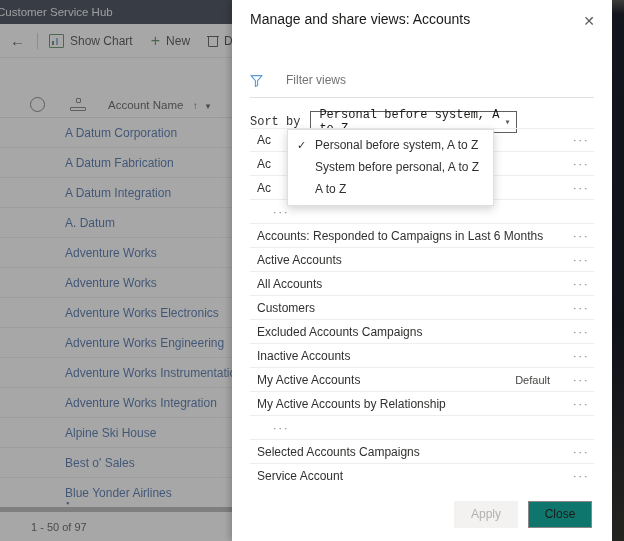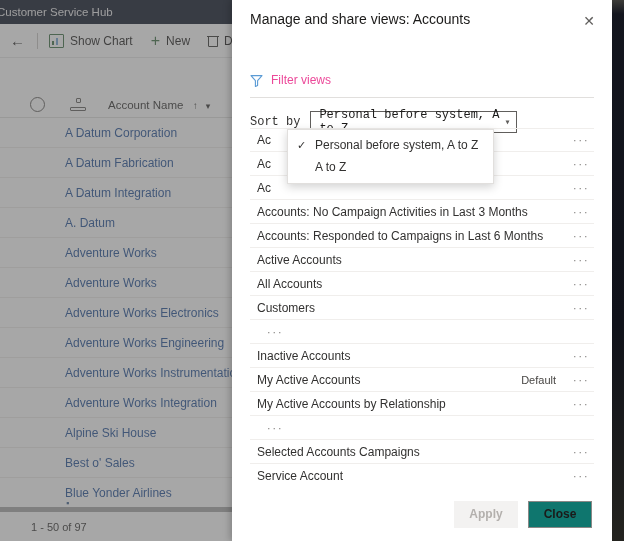--- a/index.html
+++ b/index.html
@@ -231,22 +231,22 @@
     color: #484644;
   }
   .panel-desc a {
     color: #0f6cbd;
     text-decoration: underline;
   }
 
   .filter-row {
     position: absolute;
     left: 18px; top: 73px;
-    display: flex; align-items: center; gap: 8px;
-    font-size: 12px; color: #ec4899;
+    display: flex; align-items: center; gap: 23px;
+    font-size: 12px; color: #737373;
   }
   .icon-funnel {
     width: 13px; height: 13px; position: relative; display:inline-block;
   }
   .icon-funnel svg { display:block; }
 
   .divider {
     position: absolute;
     left: 18px; top: 97px;
     width: 344px; height: 1px;
@@ -316,21 +316,21 @@
   .view-row:first-child { border-top: 1px solid #f0eeec; }
   .vr-name {
     flex: 1;
     padding-left: 7px;
     white-space: nowrap;
     overflow: hidden;
   }
   .vr-default {
     font-size: 11px;
     color: #484644;
-    margin-right: 12px;
+    margin-right: 18px;
     white-space: nowrap;
   }
   .vr-more {
     width: 26px;
     text-align: center;
     color: #8a8886;
     font-size: 12px;
     letter-spacing: 1.5px;
     line-height: 1;
   }
@@ -349,21 +349,20 @@
   }
   .btn {
     min-width: 64px;
     height: 27px;
     font-size: 12px;
     display: inline-flex;
     align-items: center;
     justify-content: center;
     box-sizing: border-box;
     padding: 0 14px;
-    font-weight: bold;
   }
   .btn-apply {
     background: #f3f2f1;
     color: #b3b0ad;
     border: 1px solid #f3f2f1;
   }
   .btn-close {
     background: #0f766e;
     color: #1b1a19;
     border: 1px solid #8a8886;
@@ -507,21 +506,20 @@
         <span class="vr-name">Ac</span>
         <span class="vr-default"></span>
         <span class="vr-more">···</span>
       </div>
       <div class="view-row">
         <span class="vr-name">Ac</span>
         <span class="vr-default"></span>
         <span class="vr-more">···</span>
       </div>
       <div class="view-row">
-        <span class="vr-name">Accounts: No Campaign Activities in Last 3 Months</span>
         <span class="vr-default"></span>
         <span class="vr-more">···</span>
       </div>
       <div class="view-row">
         <span class="vr-name">Accounts: Responded to Campaigns in Last 6 Months</span>
         <span class="vr-default"></span>
         <span class="vr-more">···</span>
       </div>
       <div class="view-row">
         <span class="vr-name">Active Accounts</span>
@@ -532,20 +530,21 @@
         <span class="vr-name">All Accounts</span>
         <span class="vr-default"></span>
         <span class="vr-more">···</span>
       </div>
       <div class="view-row">
         <span class="vr-name">Customers</span>
         <span class="vr-default"></span>
         <span class="vr-more">···</span>
       </div>
       <div class="view-row">
+        <span class="vr-name">Excluded Accounts Campaigns</span>
         <span class="vr-default"></span>
         <span class="vr-more">···</span>
       </div>
       <div class="view-row">
         <span class="vr-name">Inactive Accounts</span>
         <span class="vr-default"></span>
         <span class="vr-more">···</span>
       </div>
       <div class="view-row">
         <span class="vr-name">My Active Accounts</span>
@@ -578,20 +577,24 @@
       </div>
     </div>
 
     <div class="dropdown">
       <div class="dd-item">
         <span class="dd-check">✓</span>
         <span class="dd-text">Personal before system, A to Z</span>
       </div>
       <div class="dd-item">
         <span class="dd-check"></span>
+        <span class="dd-text">System before personal, A to Z</span>
+      </div>
+      <div class="dd-item">
+        <span class="dd-check"></span>
         <span class="dd-text">A to Z</span>
       </div>
     </div>
 
     <div class="panel-footer">
       <div class="btn btn-apply">Apply</div>
       <div class="btn btn-close">Close</div>
     </div>
   </div>
 

